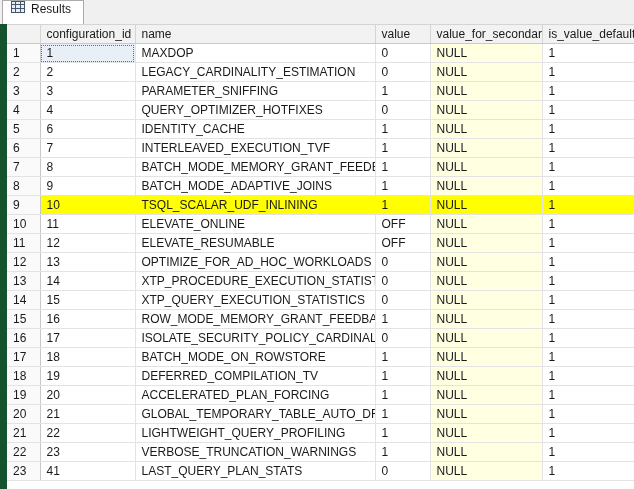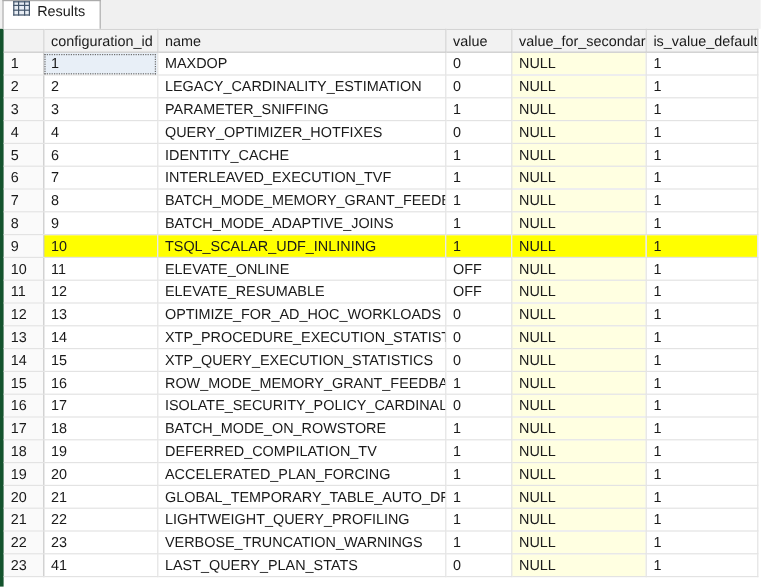--- a/index.html
+++ b/index.html
@@ -40,21 +40,21 @@
       #e8edf4;}
   
   .icon-msg{width:14px;height:13px;display:inline-block;position:relative;}
   .icon-msg .page{position:absolute;left:0;top:1px;width:9px;height:11px;background:#fff;border:1px solid #8d9aa8;box-sizing:border-box;}
   .icon-msg .l1,.icon-msg .l2,.icon-msg .l3{position:absolute;left:2px;height:1px;width:5px;background:#8d9aa8;}
   .icon-msg .l1{top:4px}.icon-msg .l2{top:6px}.icon-msg .l3{top:8px}
   .icon-msg .sq{position:absolute;right:0;top:0;width:6px;height:6px;background:#3b4a5a;}
   
   .gridwrap{
     position:absolute;top:24px;left:0;width:629px;bottom:0;
-    background:#ffffff;border-left:3px solid #14532d;box-sizing:border-box;
+    background:#ffffff;border-left:7px solid #14532d;box-sizing:border-box;
   }
   table{border-collapse:collapse;table-layout:fixed;width:628px;}
   col.c-rn{width:33px}
   col.c-id{width:95px}
   col.c-name{width:240px}
   col.c-val{width:55px}
   col.c-sec{width:112px}
   col.c-def{width:93px}
   th,td{
     height:19px;padding:0 6px;box-sizing:border-box;

